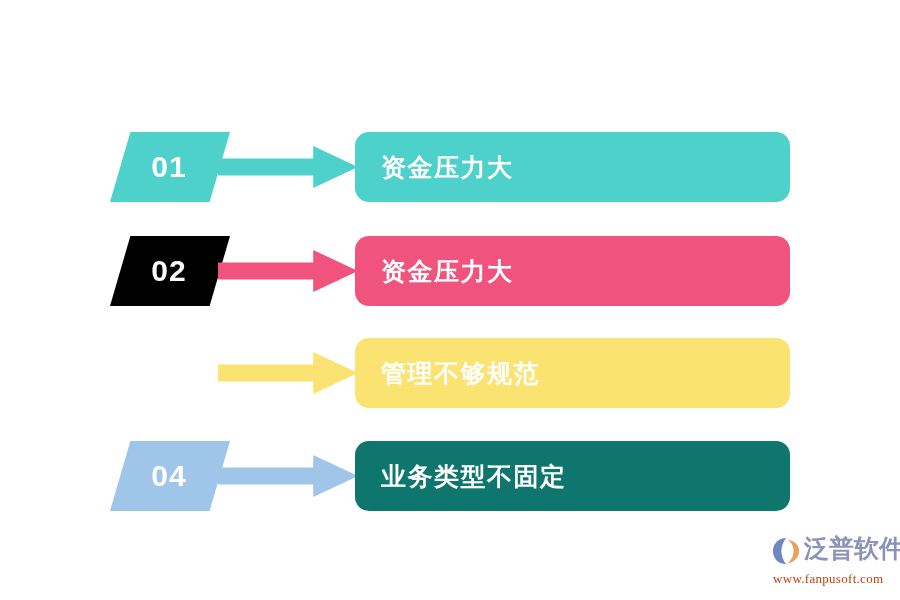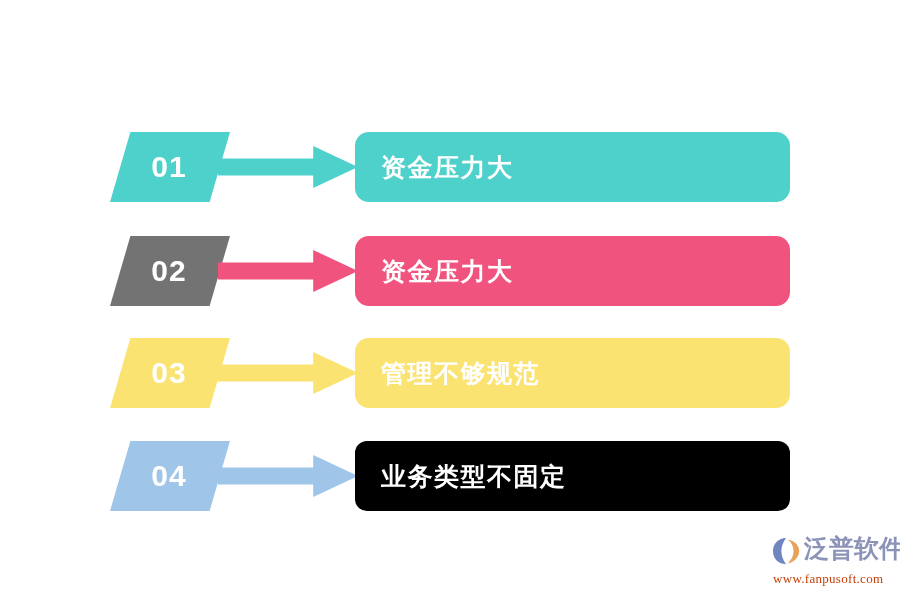--- a/index.html
+++ b/index.html
@@ -134,45 +134,42 @@
     <div class="num-shape" style="background: rgb(78, 209, 203);">
       <span class="num-text">01</span>
     </div>
     <div class="arrow" style="background: rgb(78, 209, 203);"></div>
     <div class="bar" style="background: rgb(78, 209, 203);">
       <span class="bar-text">资金压力大</span>
     </div>
   </div>
 
   <div class="row" id="row-1" style="top: 236px;">
-    <div class="num-shape" style="background: #737373;">
+    <div class="num-shape" style="background: #000000;">
       <span class="num-text">02</span>
     </div>
     <div class="arrow" style="background: rgb(240, 84, 126);"></div>
     <div class="bar" style="background: rgb(240, 84, 126);">
       <span class="bar-text">资金压力大</span>
     </div>
   </div>
 
   <div class="row" id="row-2" style="top: 338px;">
-    <div class="num-shape" style="background: rgb(251, 227, 114);">
-      <span class="num-text">03</span>
-    </div>
     <div class="arrow" style="background: rgb(251, 227, 114);"></div>
     <div class="bar" style="background: rgb(251, 227, 114);">
       <span class="bar-text">管理不够规范</span>
     </div>
   </div>
 
   <div class="row" id="row-3" style="top: 441px;">
     <div class="num-shape" style="background: rgb(159, 197, 232);">
       <span class="num-text">04</span>
     </div>
     <div class="arrow" style="background: rgb(159, 197, 232);"></div>
-    <div class="bar" style="background: #000000; border-radius: 12px;">
+    <div class="bar" style="background: #0f766e;">
       <span class="bar-text">业务类型不固定</span>
     </div>
   </div>
 
   <div id="watermark">
     <div class="logo-row">
       <span class="logo-mark">
         <svg viewBox="0 0 32 32" width="30" height="30" xmlns="http://www.w3.org/2000/svg">
           <path d="M15 2 C7 2 1 8 1 16 C1 24 7 30 15 30 C12 26 10 21 10 16 C10 11 12 6 15 2 Z" fill="#6f86c0"></path>
           <path d="M17 4 C24 5 29 10 29 16 C29 22 24 28 17 29 C21 25 23 21 23 16 C23 11 21 7 17 4 Z" fill="#e8a25a"></path>

